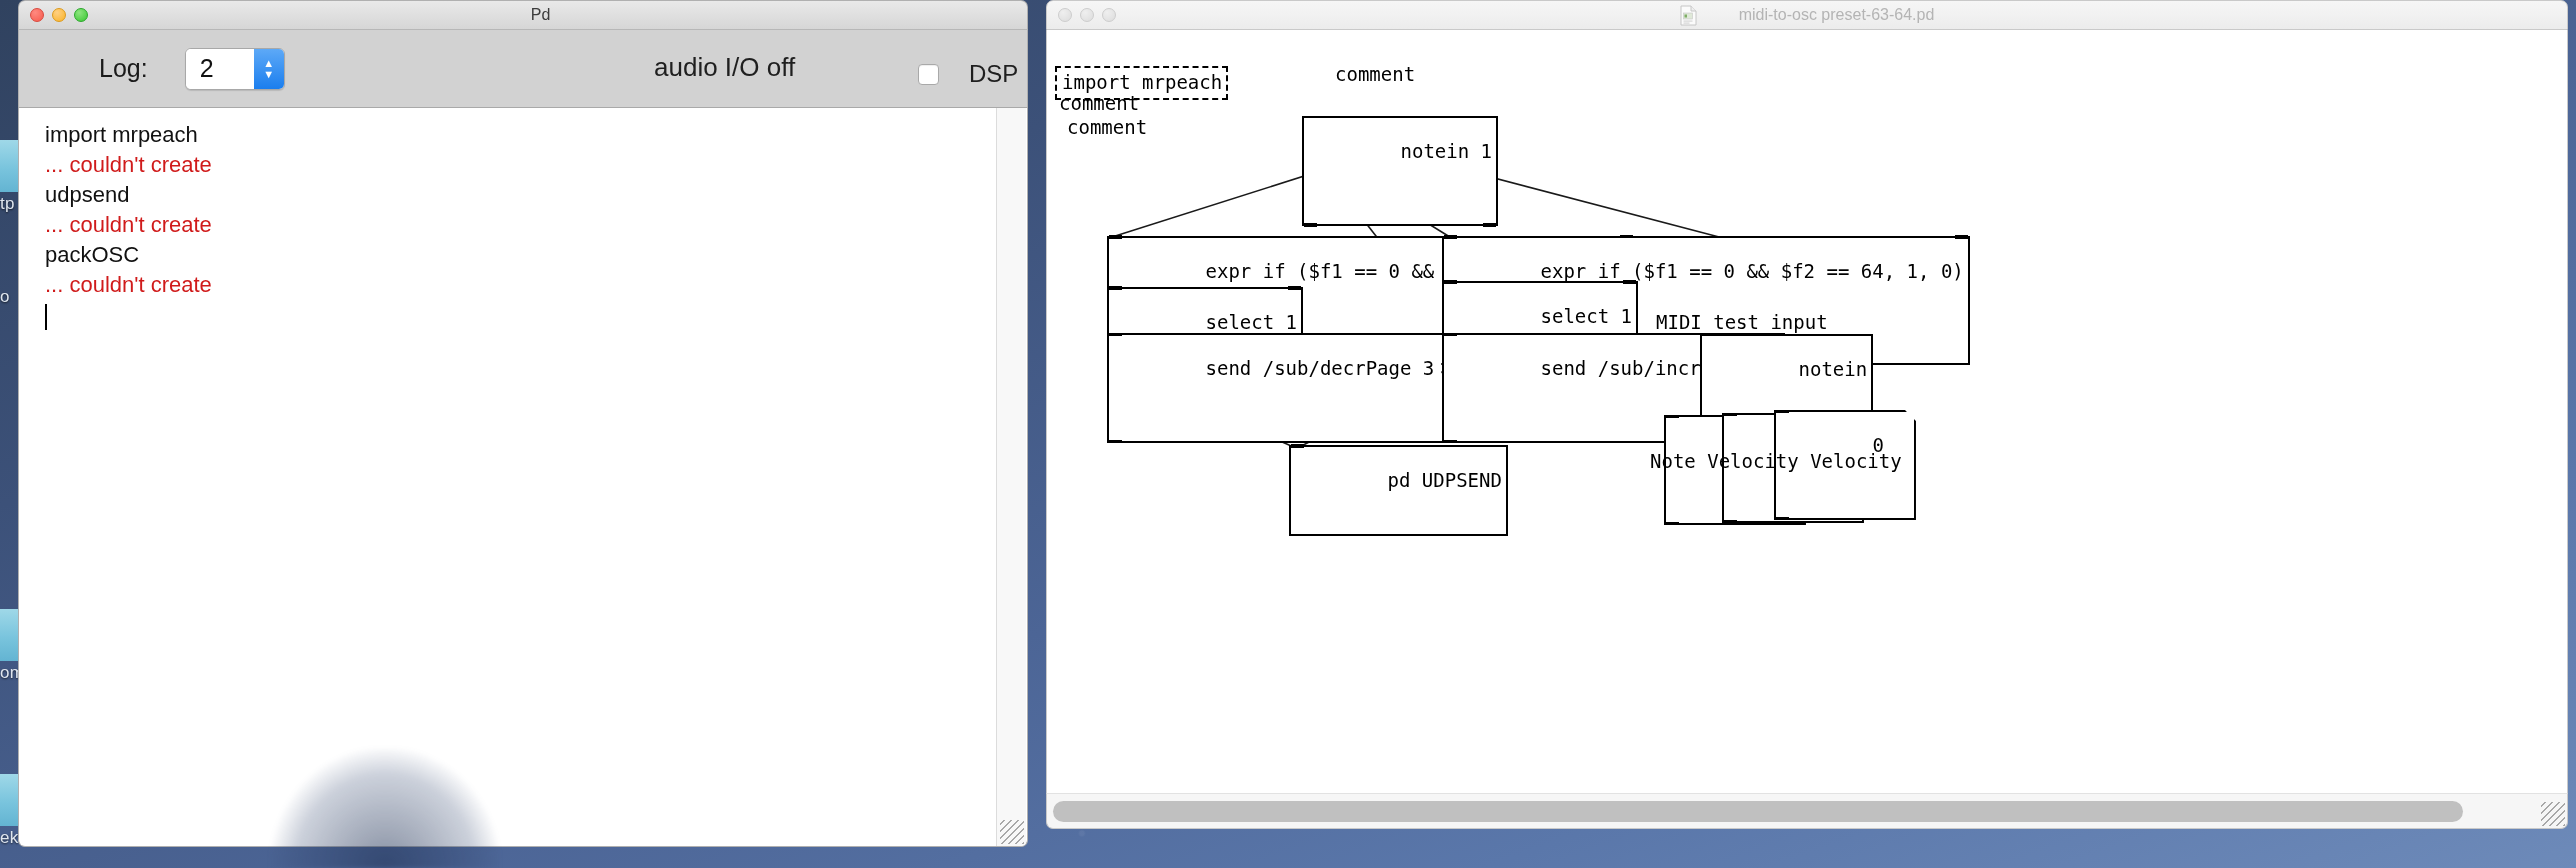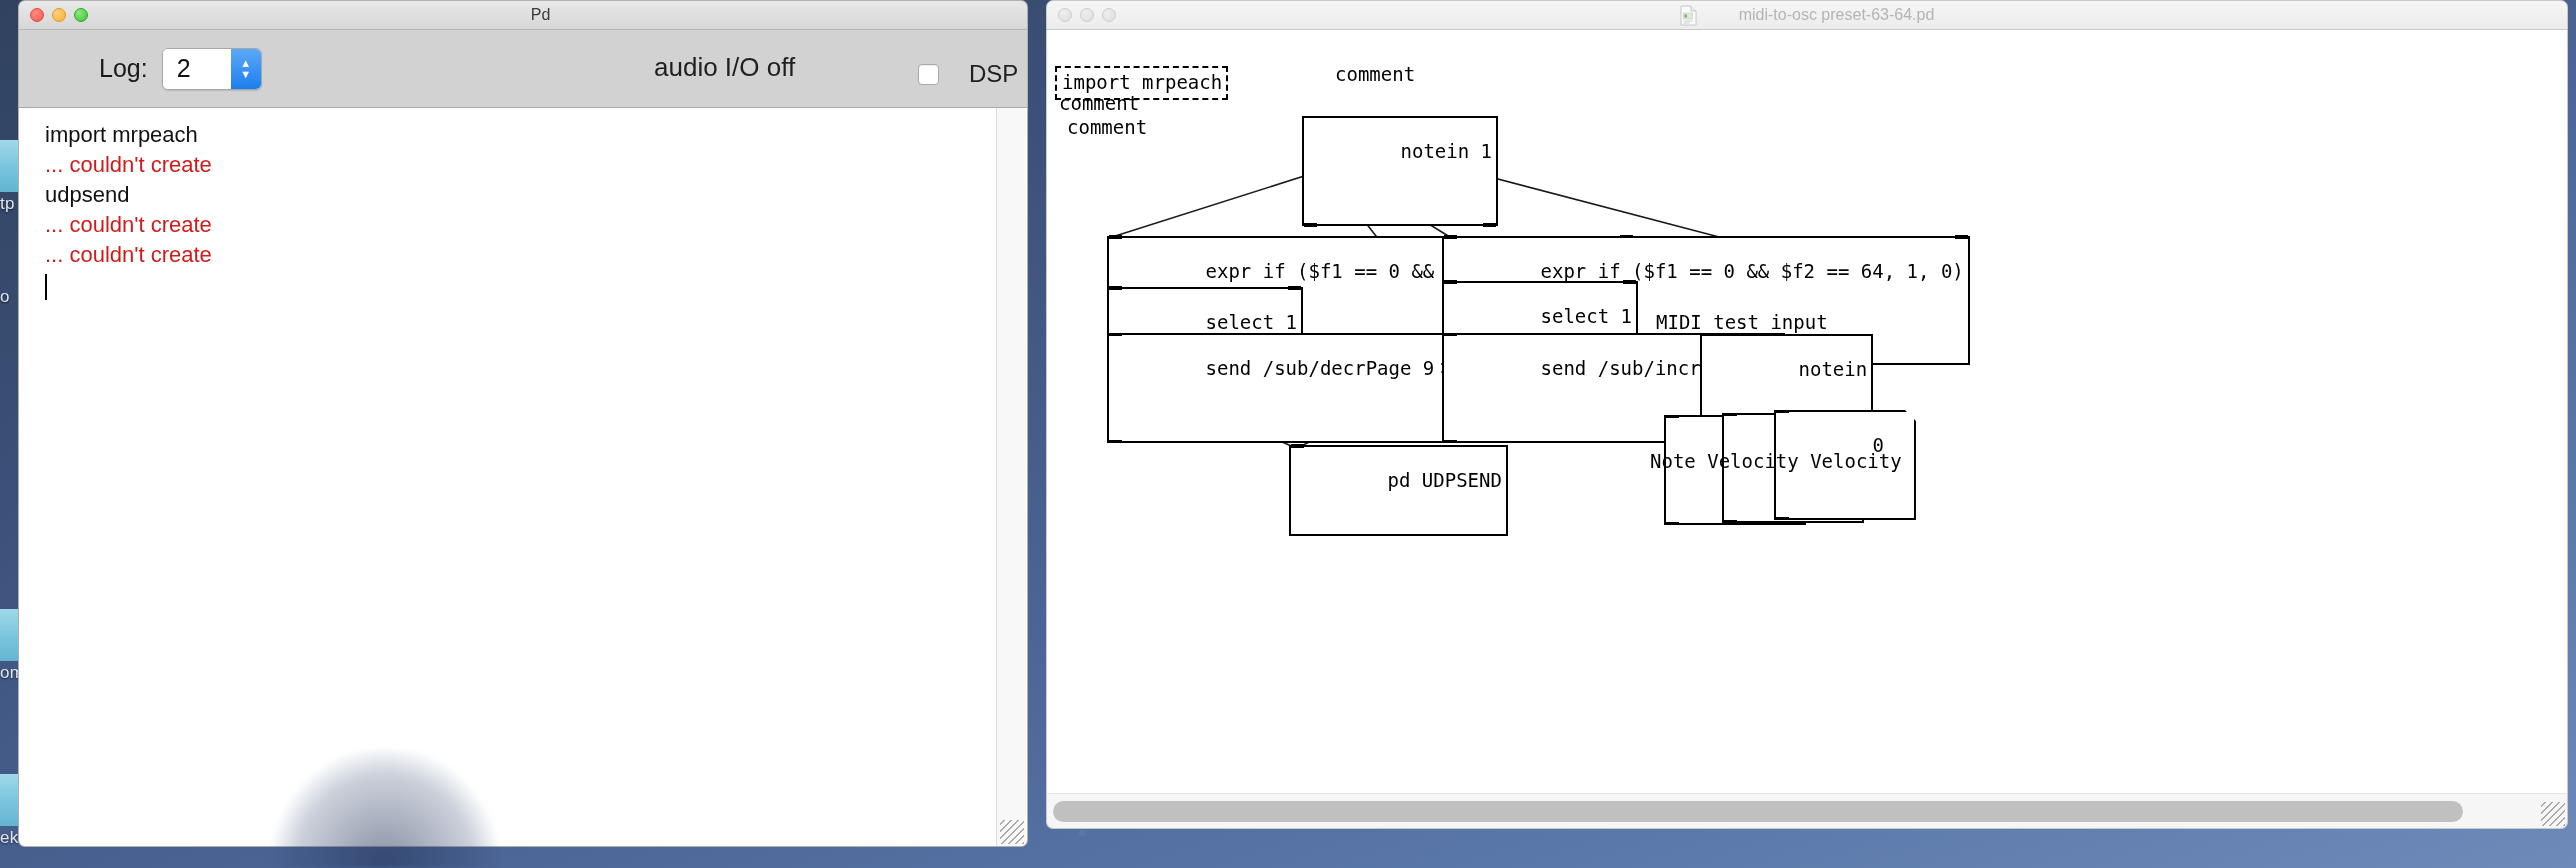--- a/index.html
+++ b/index.html
@@ -72,20 +72,21 @@
   #pd-console { left: 18px; top: 0; width: 1010px; height: 847px; }
 
   #console-toolbar {
     height: 78px;
     background: #d2d2d2;
     border-left: 1px solid #b0b0b0;
     border-right: 1px solid #b0b0b0;
     border-bottom: 1px solid #a9a9a9;
     display: flex; align-items: center;
     position: relative;
+    gap: 23px;
   }
   .log-label { margin-left: 80px; font-size: 25px; color:#1a1a1a; }
   .log-stepper {
     margin-left: 14px; width: 100px; height: 42px;
     display:flex; align-items: stretch;
     border: 1px solid #a8a8a8; border-radius: 6px; overflow:hidden;
     background: #fff;
     box-shadow: 0 1px 1px rgba(0,0,0,.12);
   }
   .log-value {
@@ -229,20 +230,21 @@
         <span class="dsp-label">DSP</span>
       </div>
     </div>
 
     <div id="console-body">
       <div id="console-log">
         <div class="log-line">import mrpeach</div>
         <div class="log-line err">... couldn't create</div>
         <div class="log-line">udpsend</div>
         <div class="log-line err">... couldn't create</div>
+        <div class="log-line">packOSC</div>
         <div class="log-line err">... couldn't create</div>
         <div class="caret"></div>
       </div>
 
       <div id="console-scrollbar">
         <div class="grip"></div>
       </div>
     </div>
   </div>
 
@@ -333,21 +335,21 @@
 
       <div class="pd-obj" style="left:395px; top:251px;">
         <span>select 1</span>
         <span class="nub" style="left:0; top:-3px;"></span>
         <span class="nub" style="right:0; top:-3px;"></span>
         <span class="nub" style="left:0; bottom:-3px;"></span>
         <span class="nub" style="right:0; bottom:-3px;"></span>
       </div>
 
       <div class="pd-msg" style="left:60px; top:303px;">
-        <span>send /sub/decrPage 9</span>
+        <span>send /sub/decrPage 3</span>
         <span class="nub" style="left:0; top:-3px;"></span>
         <span class="nub" style="left:0; bottom:-3px;"></span>
       </div>
 
       <div class="pd-msg" style="left:395px; top:303px;">
         <span>send /sub/incrPage 1</span>
         <span class="nub" style="left:0; top:-3px;"></span>
         <span class="nub" style="left:0; bottom:-3px;"></span>
       </div>
 

